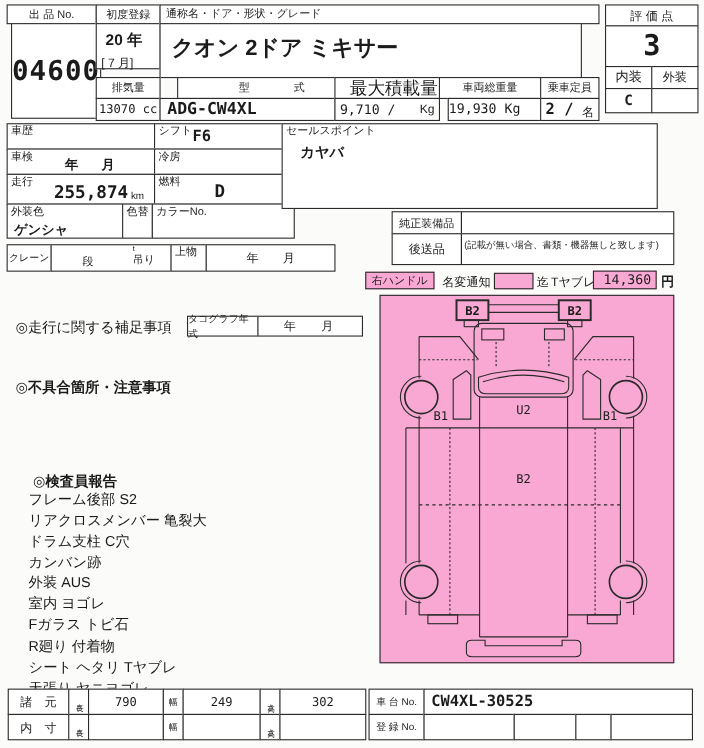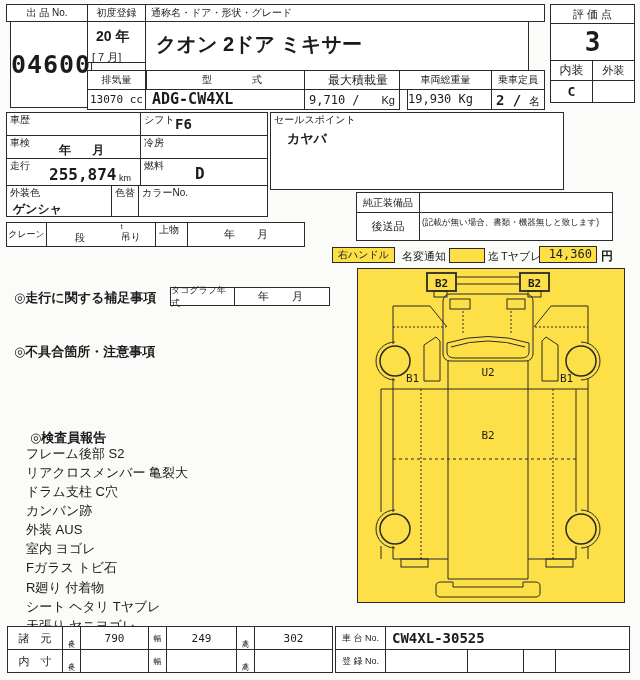--- a/index.html
+++ b/index.html
@@ -2,21 +2,21 @@
 <html><head>
 <meta charset="utf-8">
 <style>
   html,body{margin:0;padding:0}
   body{
     width:640px;height:680px;position:relative;overflow:hidden;
     background:#fbfbf9;color:#1b1b1b;
     font-family:"Liberation Sans","DejaVu Sans",sans-serif;
   }
   .cell{position:absolute;border:1px solid #2a2a2a;box-sizing:border-box;background:#fff}
-  .box{position:absolute;border:1px solid #2a2a2a;box-sizing:border-box;background:#fde047}
+  .box{position:absolute;border:1px solid #2a2a2a;box-sizing:border-box;background:#f9a8d4}
   .txt{position:absolute;white-space:nowrap}
   .ctr{display:flex;align-items:center;justify-content:center}
   .mono{font-family:"DejaVu Sans Mono","Liberation Mono",monospace}
   .toplbl{position:absolute;top:1px;left:3px;font-size:10px;line-height:11px}
   .vlabel{writing-mode:vertical-rl;text-orientation:upright;font-size:7px;line-height:1;letter-spacing:-1px}
   .insp-item{position:absolute;left:26px;font-size:13px;white-space:nowrap}
   svg{display:block}
   svg text{font-family:"DejaVu Sans Mono","Liberation Mono",monospace;fill:#1b1b1b;stroke:none}
 </style>
 </head>
@@ -28,22 +28,22 @@
 <div class="cell ctr" style="left:87px;top:4px;width:59px;height:18px;font-size:10px">初度登録</div>
 <div class="cell" style="left:87px;top:21px;width:59px;height:42px">
   <span class="txt" style="left:8px;top:6px;font-size:14px;font-weight:bold">20 年</span>
   <span class="txt" style="left:4px;top:28px;font-size:11px">[ 7 月]</span>
 </div>
 
 <div class="cell" style="left:145px;top:4px;width:400px;height:18px;font-size:10px;line-height:16px;padding-left:5px">通称名・ドア・形状・グレード</div>
 <div class="cell" style="left:145px;top:21px;width:384px;height:50px;font-size:20px;font-weight:bold;line-height:44px;padding-left:10px">クオン 2ドア ミキサー</div>
 
 <div class="cell ctr" style="left:87px;top:70px;width:59px;height:20px;font-size:10px">排気量</div>
-<div class="cell ctr" style="left:146px;top:70px;width:172px;height:20px;font-size:10px">型　　　　式</div>
-<div class="cell ctr" style="left:304px;top:70px;width:108px;height:20px;font-size:12px">最大積載量</div>
+<div class="cell ctr" style="left:161px;top:70px;width:172px;height:20px;font-size:10px">型　　　　式</div>
+<div class="cell ctr" style="left:304px;top:70px;width:108px;height:20px;font-size:16px">最大積載量</div>
 <div class="cell ctr" style="left:399px;top:70px;width:93px;height:20px;font-size:10px">車両総重量</div>
 <div class="cell ctr" style="left:491px;top:70px;width:54px;height:20px;font-size:10px">乗車定員</div>
 
 <div class="cell ctr mono" style="left:87px;top:89px;width:59px;height:21px;font-size:11px">13070 cc</div>
 <div class="cell mono" style="left:145px;top:89px;width:160px;height:21px;font-size:15px;font-weight:bold;line-height:19px;padding-left:6px">ADG-CW4XL</div>
 <div class="cell" style="left:304px;top:89px;width:96px;height:21px">
   <span class="txt mono" style="left:4px;top:3px;font-size:12px">9,710 /</span>
   <span class="txt" style="right:4px;top:4px;font-size:11px">Kg</span>
 </div>
 <div class="cell mono" style="left:407px;top:89px;width:85px;height:21px;font-size:12px;line-height:19px;text-align:left;padding-right:4px">19,930 Kg</div>
@@ -100,56 +100,56 @@
   <span class="txt" style="right:14px;top:0;display:inline-flex;flex-direction:column;align-items:flex-start;white-space:nowrap">
     <span style="font-size:7px;line-height:8px">t</span>
     <span style="font-size:10px;line-height:11px">吊り</span>
   </span>
 </div>
 <div class="cell" style="left:155px;top:222px;width:33px;height:25px">
   <span class="toplbl">上物</span>
 </div>
 <div class="cell ctr" style="left:187px;top:222px;width:118px;height:25px;font-size:11px">年　　月</div>
 
-<div class="cell" style="left:270px;top:112px;width:294px;height:78px">
+<div class="cell" style="left:256px;top:112px;width:342px;height:78px">
   <span class="toplbl">セールスポイント</span>
   <span class="txt" style="left:16px;top:17px;font-size:13px;font-weight:bold">カヤバ</span>
 </div>
 <div class="cell ctr" style="left:356px;top:192px;width:64px;height:21px;font-size:10px">純正装備品</div>
 <div class="cell" style="left:419px;top:192px;width:194px;height:21px"></div>
 <div class="cell ctr" style="left:356px;top:212px;width:64px;height:29px;font-size:11px">後送品</div>
 <div class="cell" style="left:419px;top:212px;width:194px;height:29px;font-size:8.5px;line-height:12px;padding:3px 2px 0 2px">(記載が無い場合、書類・機器無しと致します)</div>
 
 <div class="box ctr" style="left:332px;top:247px;width:63px;height:16px;font-size:10px">右ハンドル</div>
 <span class="txt" style="left:402px;top:249px;font-size:11px">名変通知</span>
 <div class="box" style="left:449px;top:248px;width:36px;height:15px"></div>
 <span class="txt" style="left:488px;top:249px;font-size:11px">迄</span>
 <span class="txt" style="left:501px;top:249px;font-size:11px">Tヤブレ</span>
 <div class="box mono" style="left:539px;top:246px;width:58px;height:17px;font-size:12px;line-height:15px;text-align:right;padding-right:4px">14,360</div>
 <span class="txt" style="left:601px;top:248px;font-size:12px;font-weight:bold">円</span>
 
-<div class="txt" style="left:14px;top:289px;font-size:13px;font-weight:bold">◎走行に関する補足事項</div>
+<div class="txt" style="left:14px;top:289px;font-size:13px;font-weight:normal">◎走行に関する補足事項</div>
 <div class="cell ctr" style="left:170px;top:287px;width:65px;height:19px;font-size:9px">タコグラフ年式</div>
 <div class="cell ctr" style="left:234px;top:287px;width:96px;height:19px;font-size:11px;letter-spacing:3px">年　 月</div>
 
 <div class="txt" style="left:14px;top:343px;font-size:13px;font-weight:bold">◎不具合箇所・注意事項</div>
 
 <div class="txt" style="left:30px;top:429px;font-size:13px;font-weight:bold">◎検査員報告</div>
 <div class="insp-item" style="top:445px">フレーム後部 S2</div>
 <div class="insp-item" style="top:464px">リアクロスメンバー 亀裂大</div>
 <div class="insp-item" style="top:483px">ドラム支柱 C穴</div>
 <div class="insp-item" style="top:502px">カンバン跡</div>
 <div class="insp-item" style="top:521px">外装 AUS</div>
 <div class="insp-item" style="top:540px">室内 ヨゴレ</div>
 <div class="insp-item" style="top:559px">Fガラス トビ石</div>
 <div class="insp-item" style="top:579px">R廻り 付着物</div>
 <div class="insp-item" style="top:598px">シート ヘタリ Tヤブレ</div>
 <div class="insp-item" style="top:617px">天張り ヤニヨゴレ</div>
 
-<div class="box" style="left:357px;top:268px;width:268px;height:335px">
+<div class="box" style="left:345px;top:268px;width:268px;height:335px">
   <svg width="266" height="333" viewBox="0 0 266 333">
     <g stroke="#2a2a2a" fill="none" stroke-width="1">
 
       <path d="M98,8 H162 M98,15 H162"></path>
       <rect x="69" y="4" width="29" height="18" stroke-width="1.8"></rect>
       <rect x="162" y="4" width="29" height="18" stroke-width="1.8"></rect>
       <rect x="76" y="22" width="13" height="6"></rect>
       <rect x="170" y="22" width="13" height="6"></rect>
 
       <rect x="85" y="25" width="90" height="67" rx="7"></rect>

